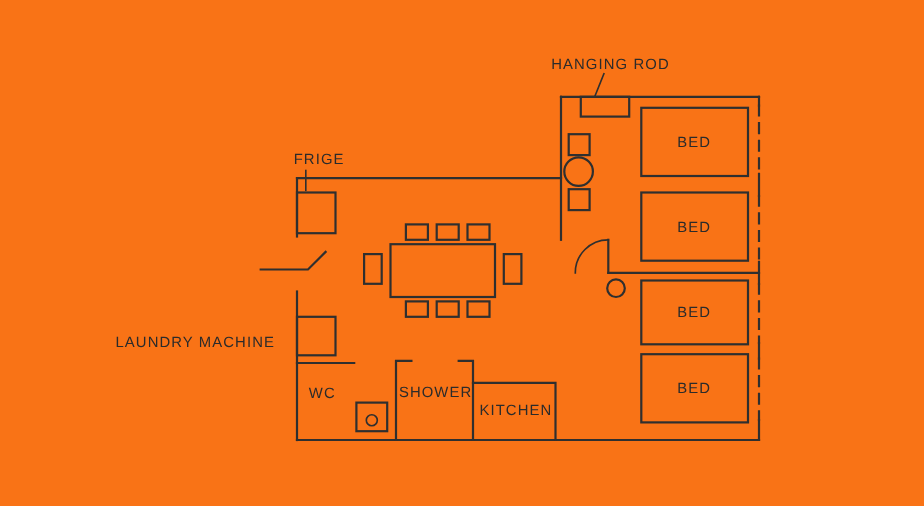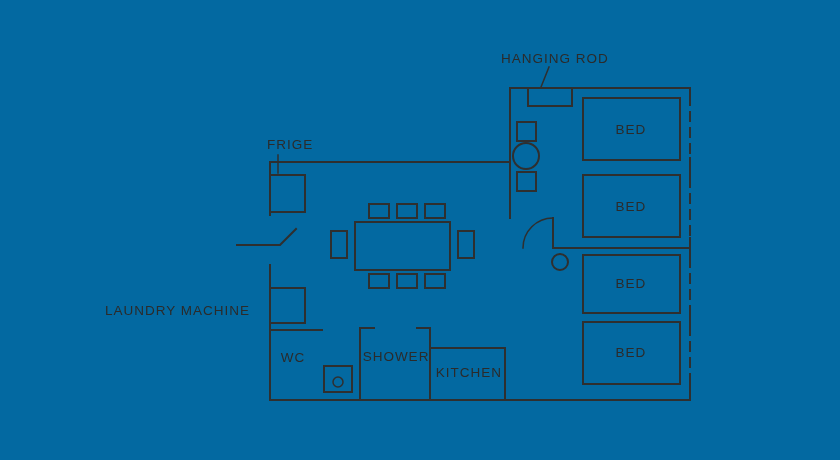--- a/index.html
+++ b/index.html
@@ -6,21 +6,21 @@
   * { margin: 0; padding: 0; box-sizing: border-box; }
   html, body {
     width: 840px; height: 460px;
     background: #ffffff;
     font-family: "Liberation Sans", sans-serif;
     overflow: hidden;
   }
   .stage {
     position: relative;
     width: 840px; height: 460px;
-    background: #0369a1;
+    background: #f97316;
   }
   svg { display: block; }
   text {
     font-family: "Liberation Sans", sans-serif;
     font-size: 13.5px;
     letter-spacing: 1px;
     font-weight: 400;
   }
 </style>
 </head>

